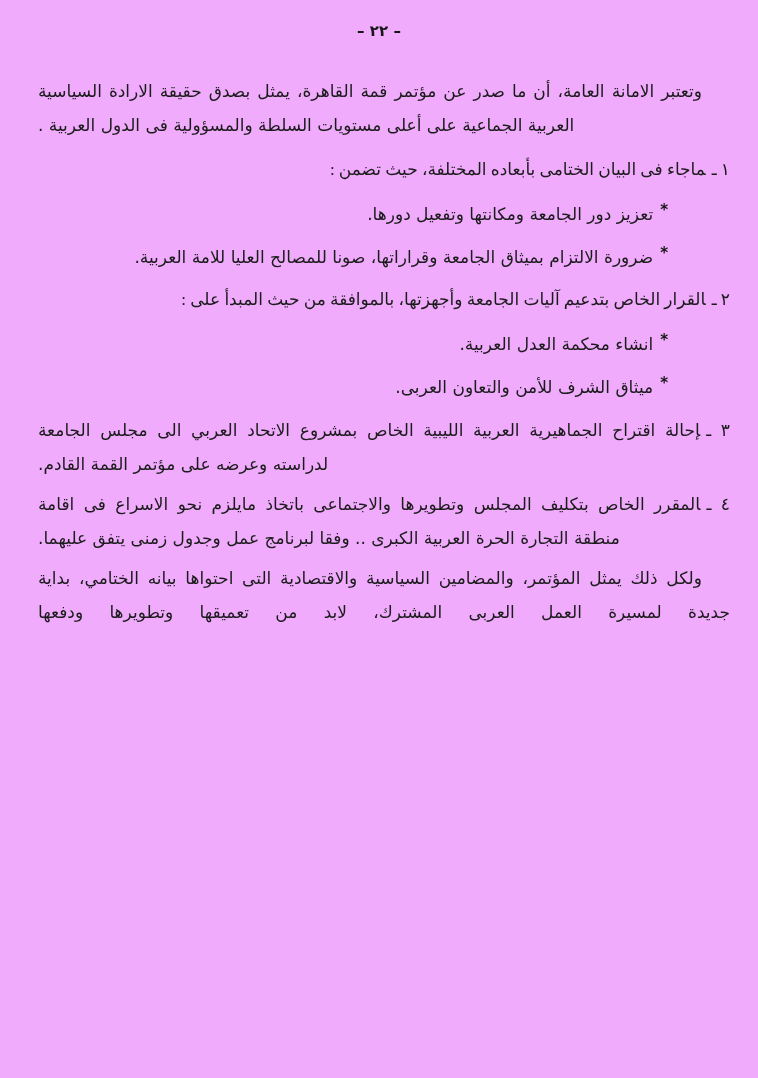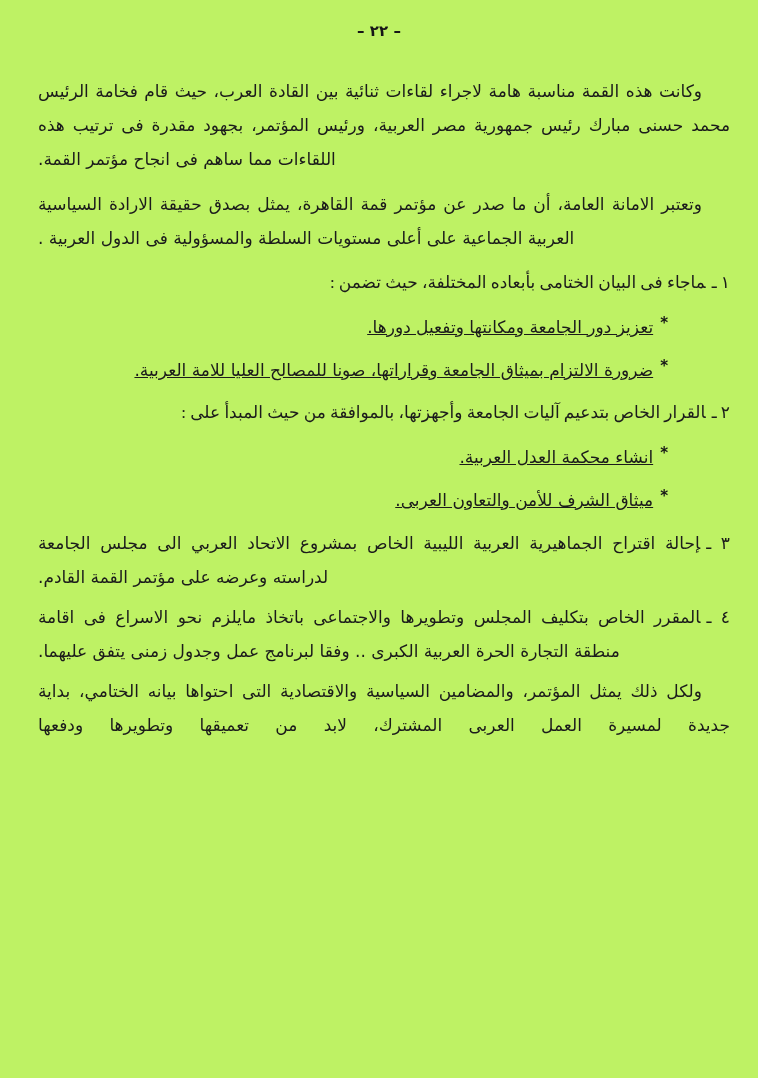--- a/index.html
+++ b/index.html
@@ -4,21 +4,21 @@
 <style>
   html, body {
     margin: 0;
     padding: 0;
     background: #ffffff;
   }
   .page {
     position: relative;
     width: 758px;
     height: 1078px;
-    background: #bef264;
+    background: #f0abfc;
     color: #1b1b1b;
     font-family: "DejaVu Sans", sans-serif;
     overflow: hidden;
   }
   .page-num {
     position: absolute;
     top: 22px;
     left: 0;
     right: 0;
     text-align: center;
@@ -51,21 +51,20 @@
   }
   .item.single {
     text-align: center;
     text-align-last: right;
     font-family: Liberation Serif, serif;
   }
   .num { margin-left: 6px; white-space: nowrap; }
   .bullets {
     padding-right: 62px;
     margin: 2px 0 9px 0;
-    text-decoration: underline;
   }
   .bullet {
     text-align: right;
     text-align-last: right;
     margin-bottom: 5px;
   }
   .star {
     display: inline-block;
     font-size: 15px;
     font-weight: 700;
@@ -77,21 +76,20 @@
 </head>
 <body>
 
 <div class="page">
 
   <div class="page-num">– ٢٢ –</div>
 
   <div class="body">
 
 
-    <p class="para indent">وكانت هذه القمة مناسبة هامة لاجراء لقاءات ثنائية بين القادة العرب، حيث قام فخامة الرئيس محمد حسنى مبارك رئيس جمهورية مصر العربية، ورئيس المؤتمر، بجهود مقدرة فى ترتيب هذه اللقاءات مما ساهم فى انجاح مؤتمر القمة.</p>
 
     <p class="para indent">وتعتبر الامانة العامة، أن ما صدر عن مؤتمر قمة القاهرة، يمثل بصدق حقيقة الارادة السياسية العربية الجماعية على أعلى مستويات السلطة والمسؤولية فى الدول العربية .</p>
 
 
     <div class="item single">
       <span class="num">١ ـ</span><span>ماجاء فى البيان الختامى بأبعاده المختلفة، حيث تضمن :</span>
     </div>
 
     <div class="bullets">
       <div class="bullet">

